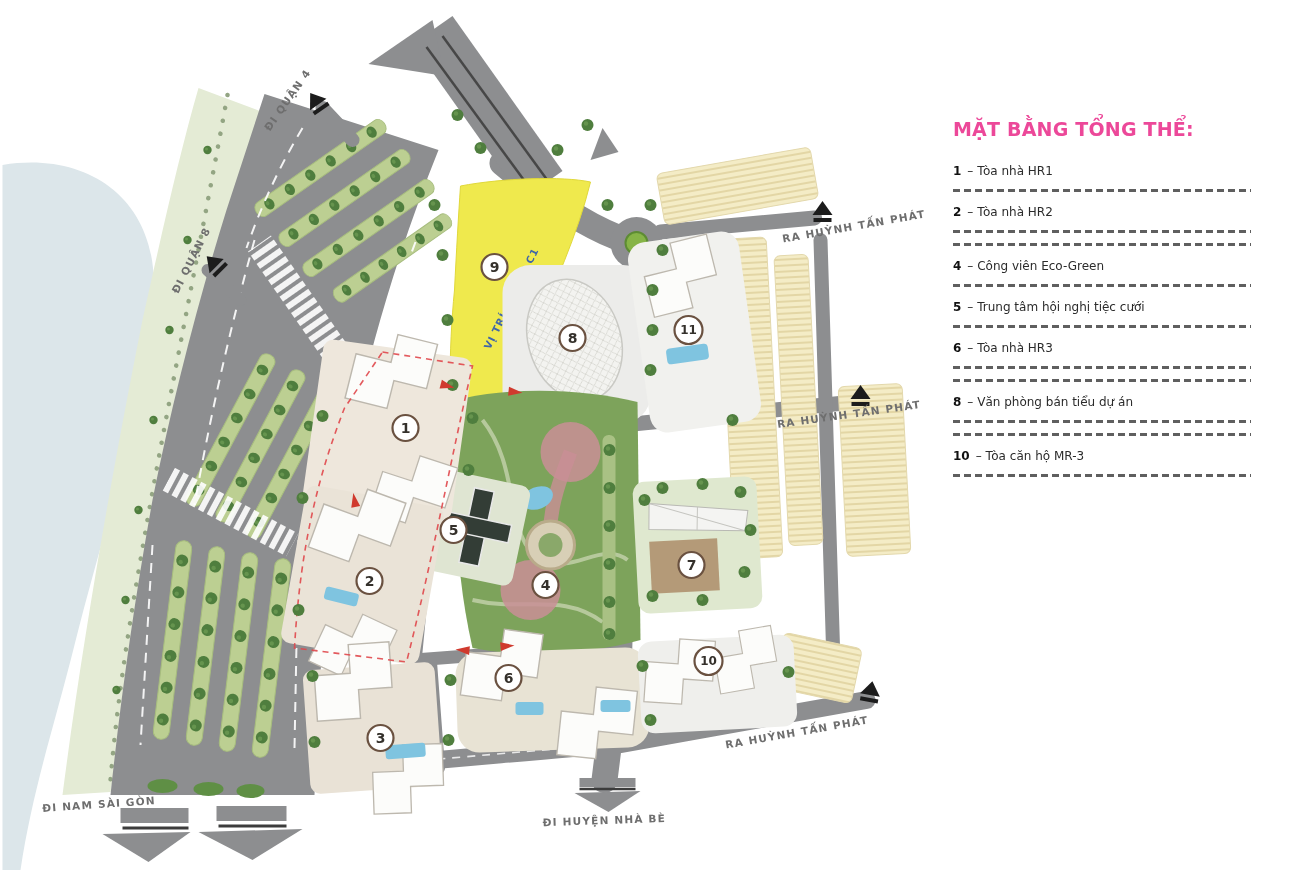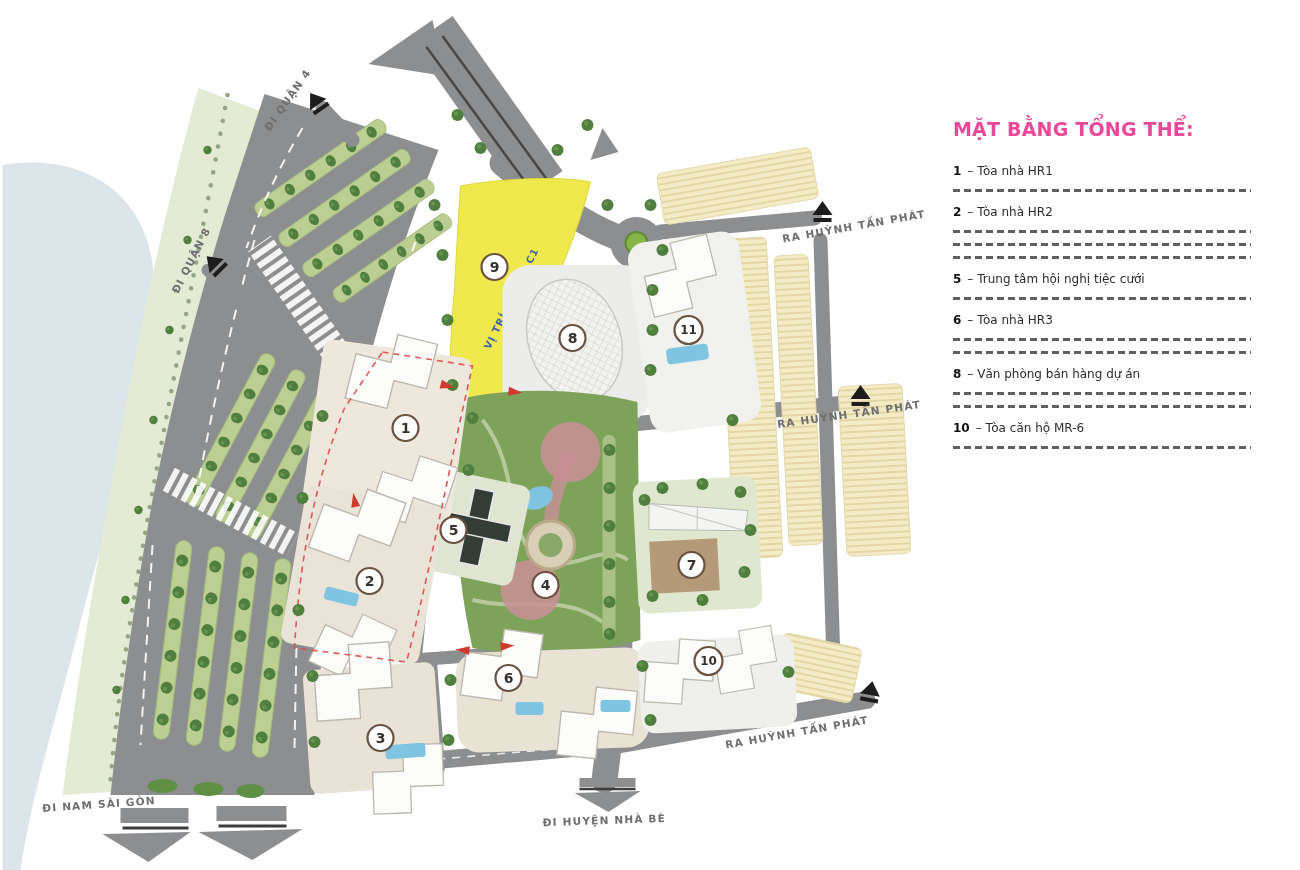--- a/index.html
+++ b/index.html
@@ -357,36 +357,38 @@
     <div class="li">
       <span class="num">1</span><span class="rest">– Tòa nhà HR1</span></div>
     <div class="dash"></div>
 
     <div class="li">
       <span class="num">2</span><span class="rest">– Tòa nhà HR2</span></div>
     <div class="dash"></div>
 
     <div class="dash"></div>
 
+    <div class="li">
+      <span class="num">4</span><span class="rest">– Công viên Eco-Green</span></div>
     <div class="dash"></div>
 
     <div class="li">
       <span class="num">5</span><span class="rest">– Trung tâm hội nghị tiệc cưới</span></div>
     <div class="dash"></div>
 
     <div class="li">
       <span class="num">6</span><span class="rest">– Tòa nhà HR3</span></div>
     <div class="dash"></div>
 
     <div class="dash"></div>
 
     <div class="li">
-      <span class="num">8</span><span class="rest">– Văn phòng bán hàng dự án</span></div>
-    <div class="dash"></div>
-
-    <div class="dash"></div>
-
-    <div class="li">
-      <span class="num">10</span><span class="rest">– Tòa căn hộ MR-6</span></div>
+      <span class="num">8</span><span class="rest">– Văn phòng bán tiểu dự án</span></div>
+    <div class="dash"></div>
+
+    <div class="dash"></div>
+
+    <div class="li">
+      <span class="num">10</span><span class="rest">– Tòa căn hộ MR-3</span></div>
     <div class="dash"></div>
 
   </div>
 </div>
 
 </body></html>

